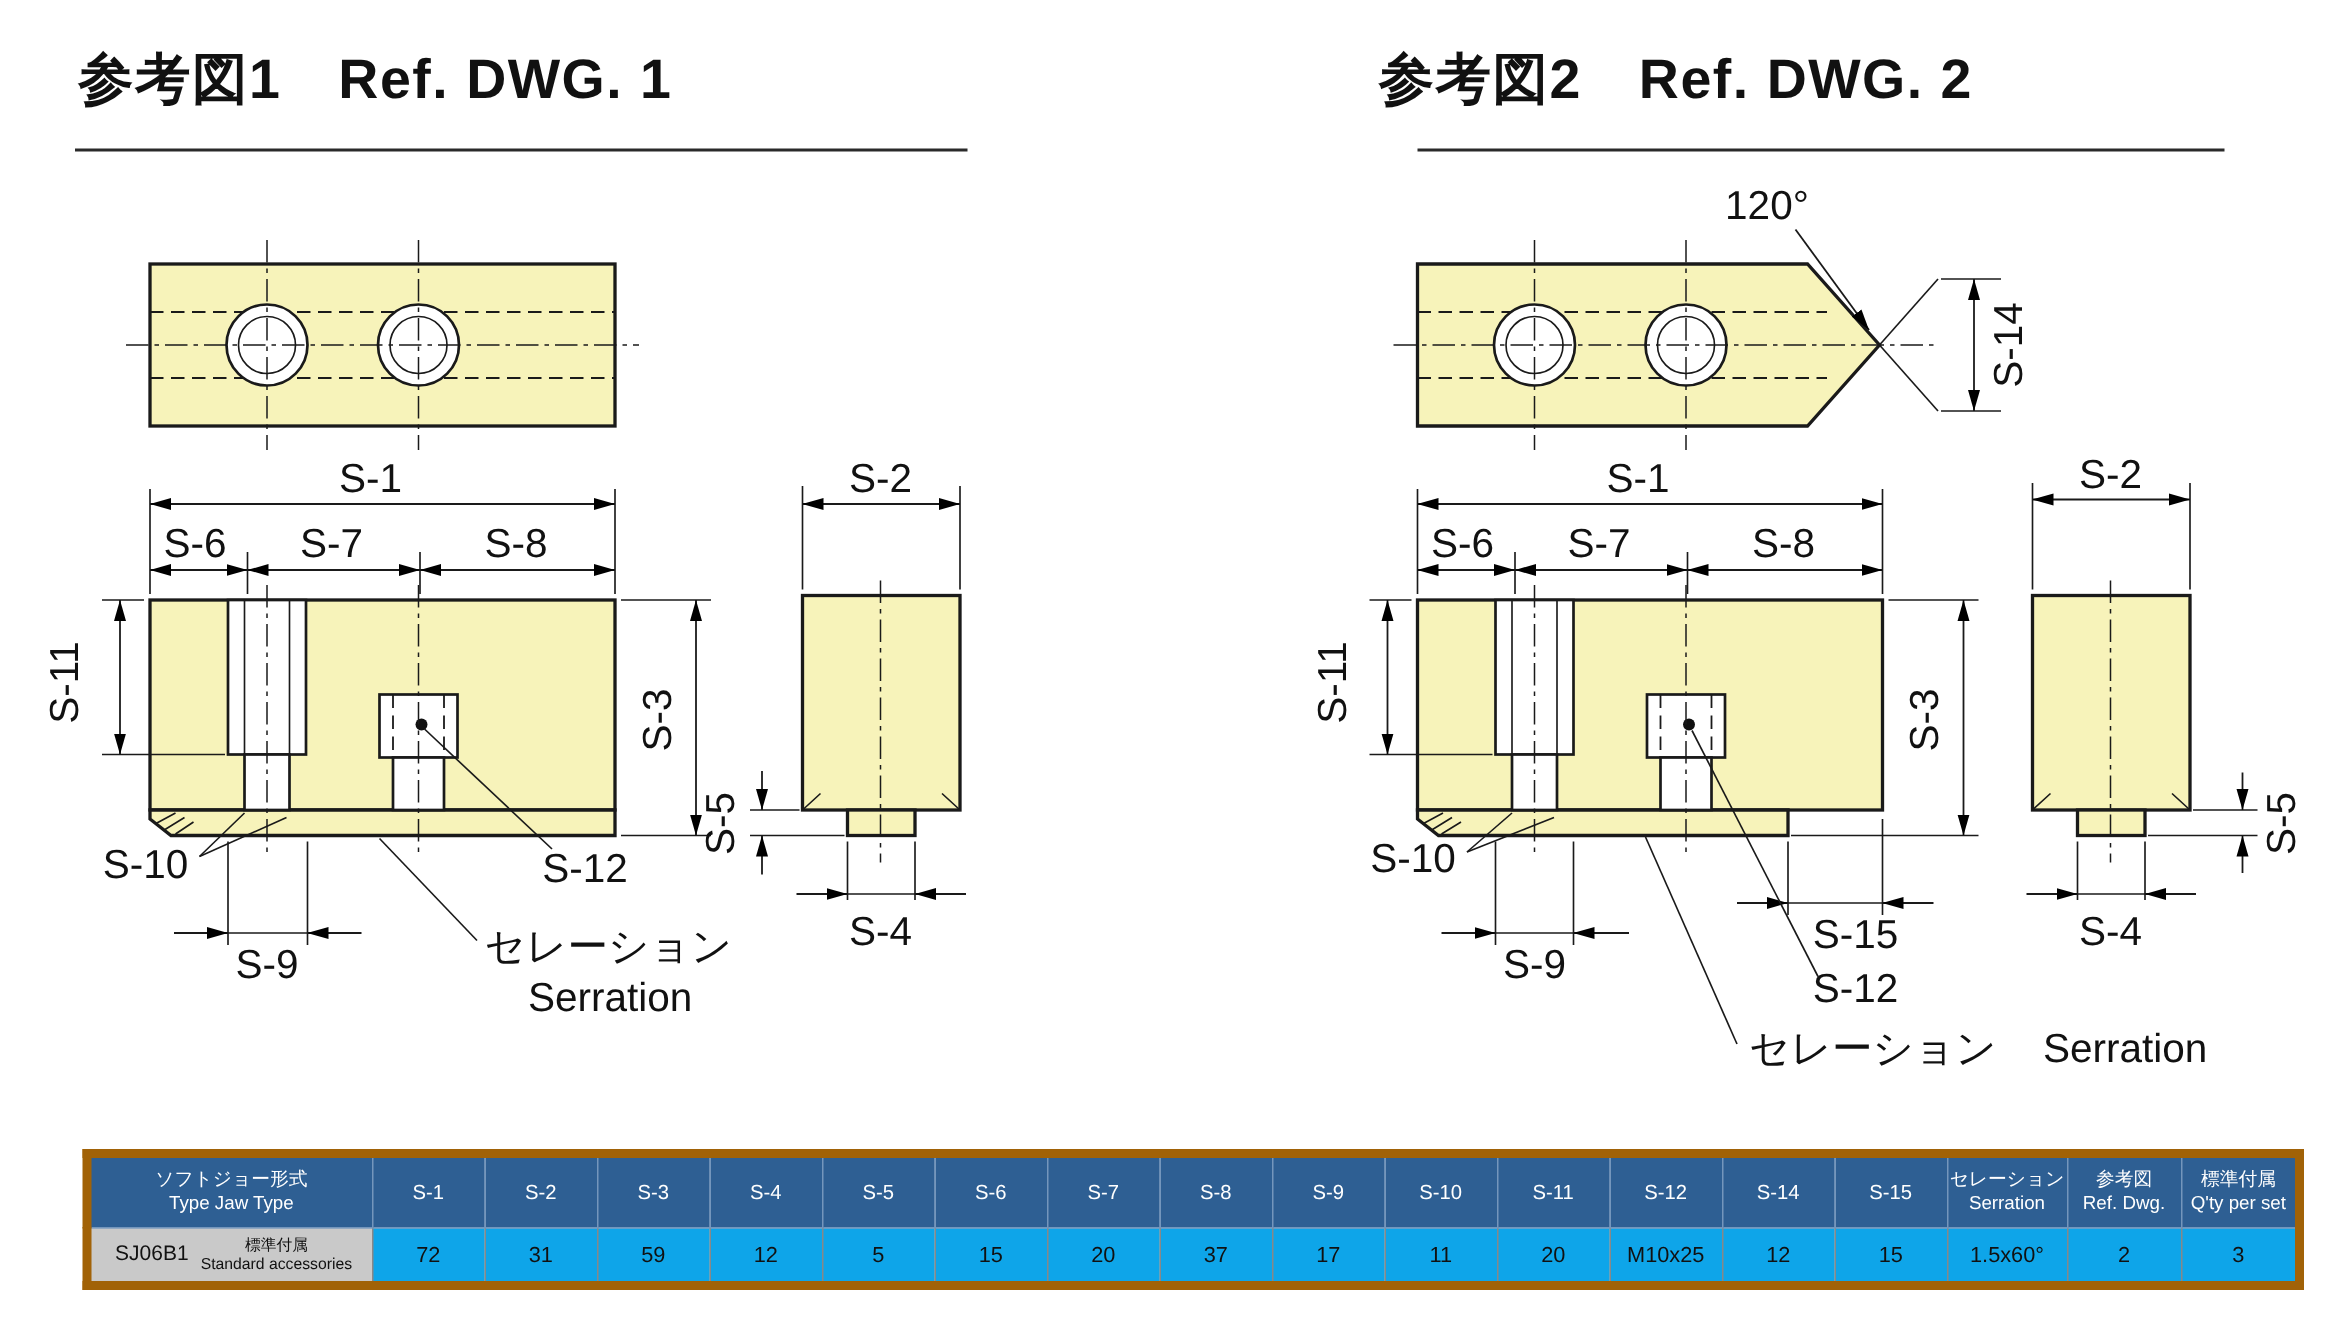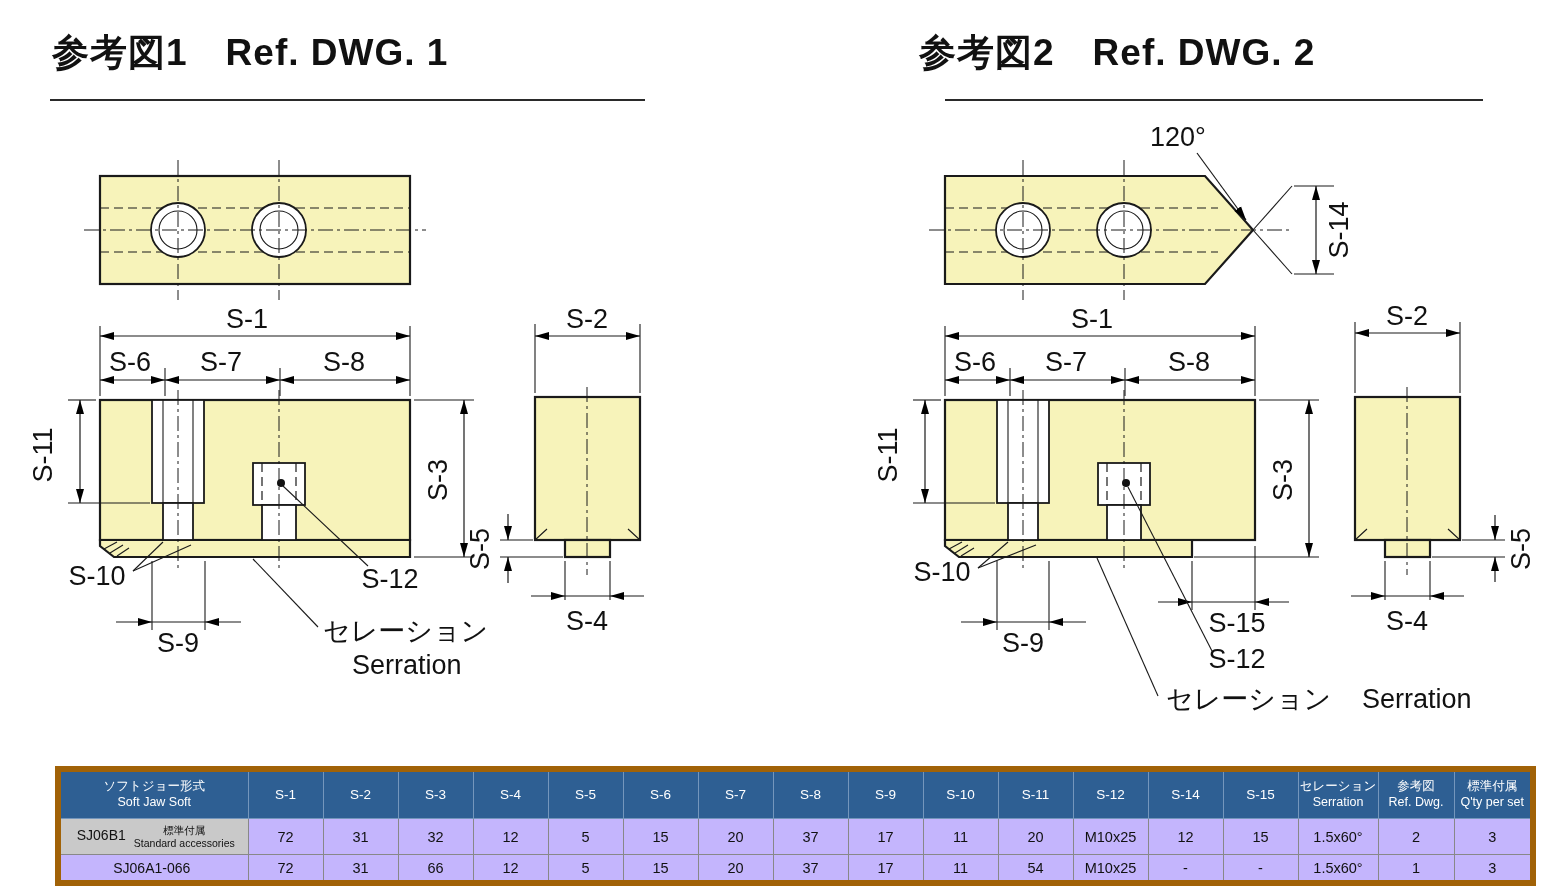--- a/index.html
+++ b/index.html
@@ -20,21 +20,21 @@
   .center{stroke:#1a1a1a;stroke-width:1;stroke-dasharray:15 4 3 4;fill:none;}
   text.dimtxt{font-family:"Liberation Sans",sans-serif;font-size:27px;fill:#111;text-anchor:middle;}
   text.jp{font-family:"DejaVu Sans",sans-serif;font-size:27px;fill:#111;text-anchor:start;}
   text.en{font-family:"Liberation Sans",sans-serif;font-size:27px;fill:#111;text-anchor:start;}
   
   #spec-table{position:absolute;left:55px;top:766px;border-collapse:collapse;table-layout:fixed;
               border:6px solid #a16207;}
   #spec-table th{background:#2e5f93;color:#fff;font-weight:normal;font-size:12.5px;line-height:1.25;
                  border:1px solid #7496bc;text-align:center;vertical-align:middle;padding:3px 1px;height:40px;}
   #spec-table th.dimh{font-size:13.5px;}
-  #spec-table td{border:1px solid #888;background:#c4b5fd;font-size:14.5px;text-align:center;
+  #spec-table td{border:1px solid #888;background:#0ea5e9;font-size:14.5px;text-align:center;
                  vertical-align:middle;padding:1px 2px;}
   #spec-table tr.r0 td{height:33px;} #spec-table tr.r1 td{height:23px;}
   td.namecell{text-align:left;padding-left:5px !important;}
   td.gray{background:#c9c9c9 !important;}
   .model{font-size:14px;margin-right:8px;}
   .note{display:inline-block;vertical-align:middle;font-size:10.5px;line-height:1.2;}
 </style>
 </head>
 <body>
 
@@ -343,21 +343,21 @@
     <col style="width:75px">
       <col style="width:75px">
     <col style="width:80px">
       <col style="width:76px">
       <col style="width:79px">
   </colgroup>
   <thead>
     <tr>
       <th>
         <span>ソフトジョー形式</span><br>
-        <span>Soft Jaw Soft</span>
+        <span>Type Jaw Type</span>
       </th>
       <th class="dimh">S-1</th>
       <th class="dimh">S-2</th>
       <th class="dimh">S-3</th>
       <th class="dimh">S-4</th>
       <th class="dimh">S-5</th>
       <th class="dimh">S-6</th>
       <th class="dimh">S-7</th>
       <th class="dimh">S-8</th>
       <th class="dimh">S-9</th>
@@ -380,52 +380,30 @@
       </th>
     </tr>
   </thead>
   <tbody>
     <tr class="r0">
       <td class="namecell gray">
         <span class="model">SJ06B1</span><span class="note"><span>標準付属</span><br><span>Standard accessories</span></span>
       </td>
       <td>72</td>
       <td>31</td>
-      <td>32</td>
+      <td>59</td>
       <td>12</td>
       <td>5</td>
       <td>15</td>
       <td>20</td>
       <td>37</td>
       <td>17</td>
       <td>11</td>
       <td>20</td>
       <td>M10x25</td>
       <td>12</td>
       <td>15</td>
       <td>1.5x60°</td>
       <td>2</td>
       <td>3</td>
     </tr>
-    <tr class="r1">
-      <td class="namecell">
-        <span class="model">SJ06A1-066</span>
-      </td>
-      <td>72</td>
-      <td>31</td>
-      <td>66</td>
-      <td>12</td>
-      <td>5</td>
-      <td>15</td>
-      <td>20</td>
-      <td>37</td>
-      <td>17</td>
-      <td>11</td>
-      <td>54</td>
-      <td>M10x25</td>
-      <td>-</td>
-      <td>-</td>
-      <td>1.5x60°</td>
-      <td>1</td>
-      <td>3</td>
-    </tr>
   </tbody>
 </table>
 
 </body></html>

